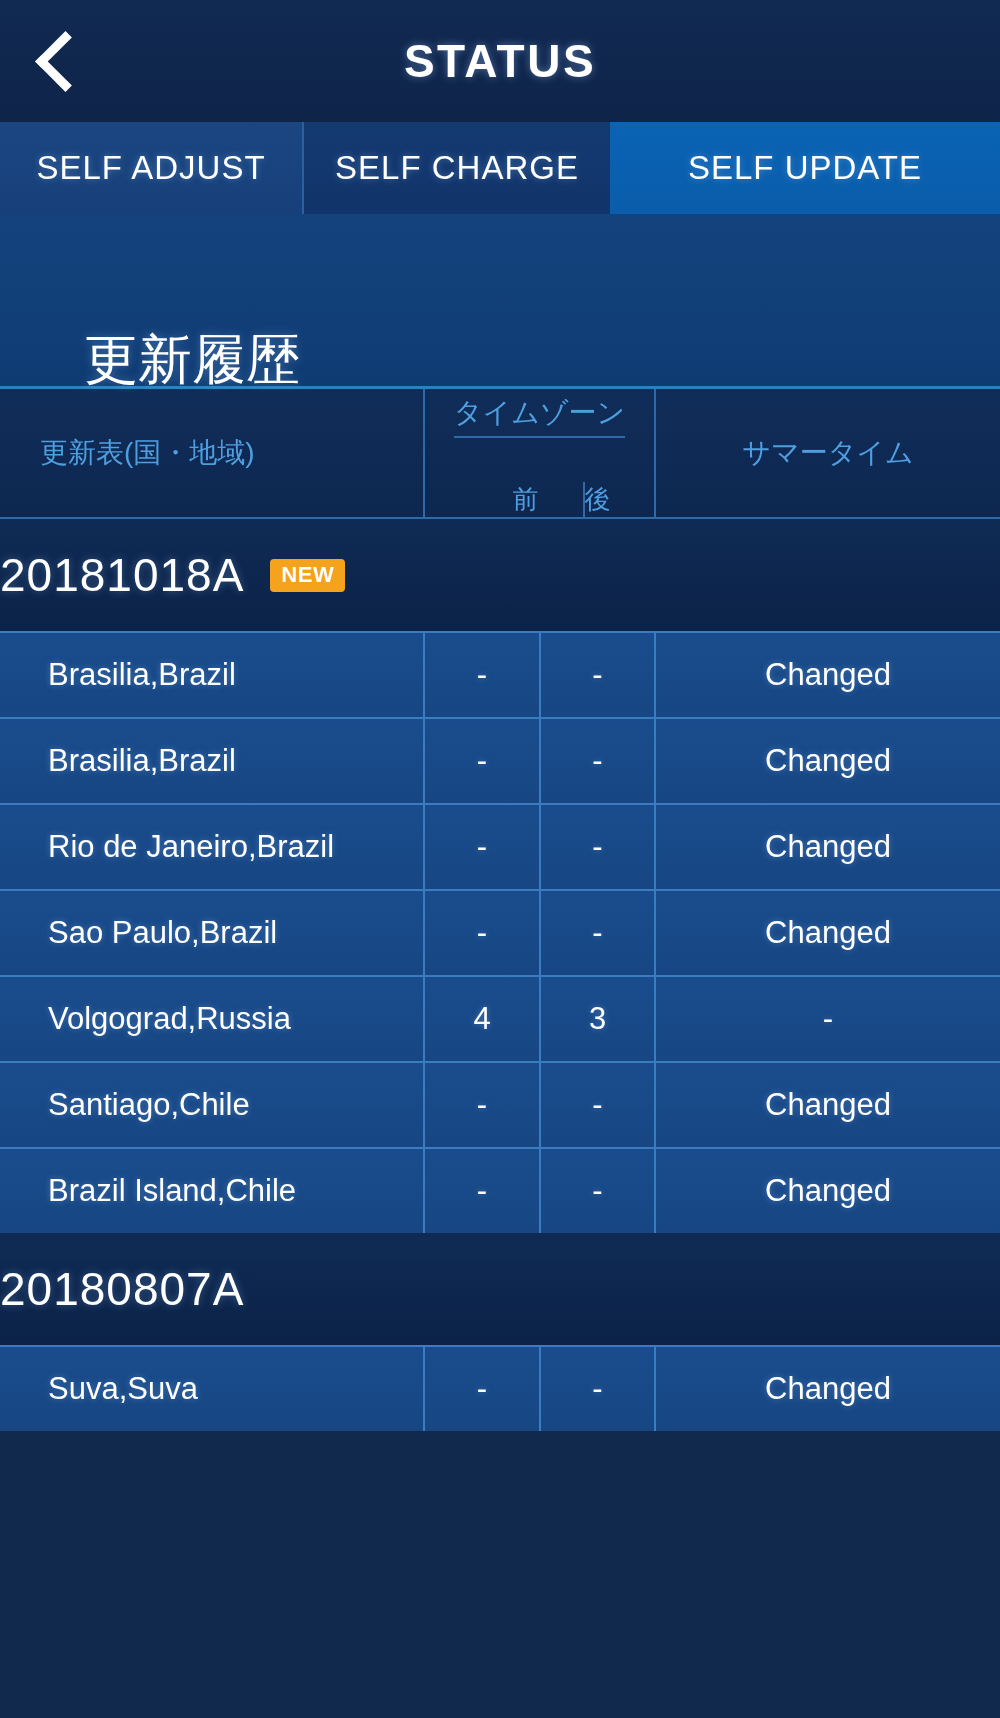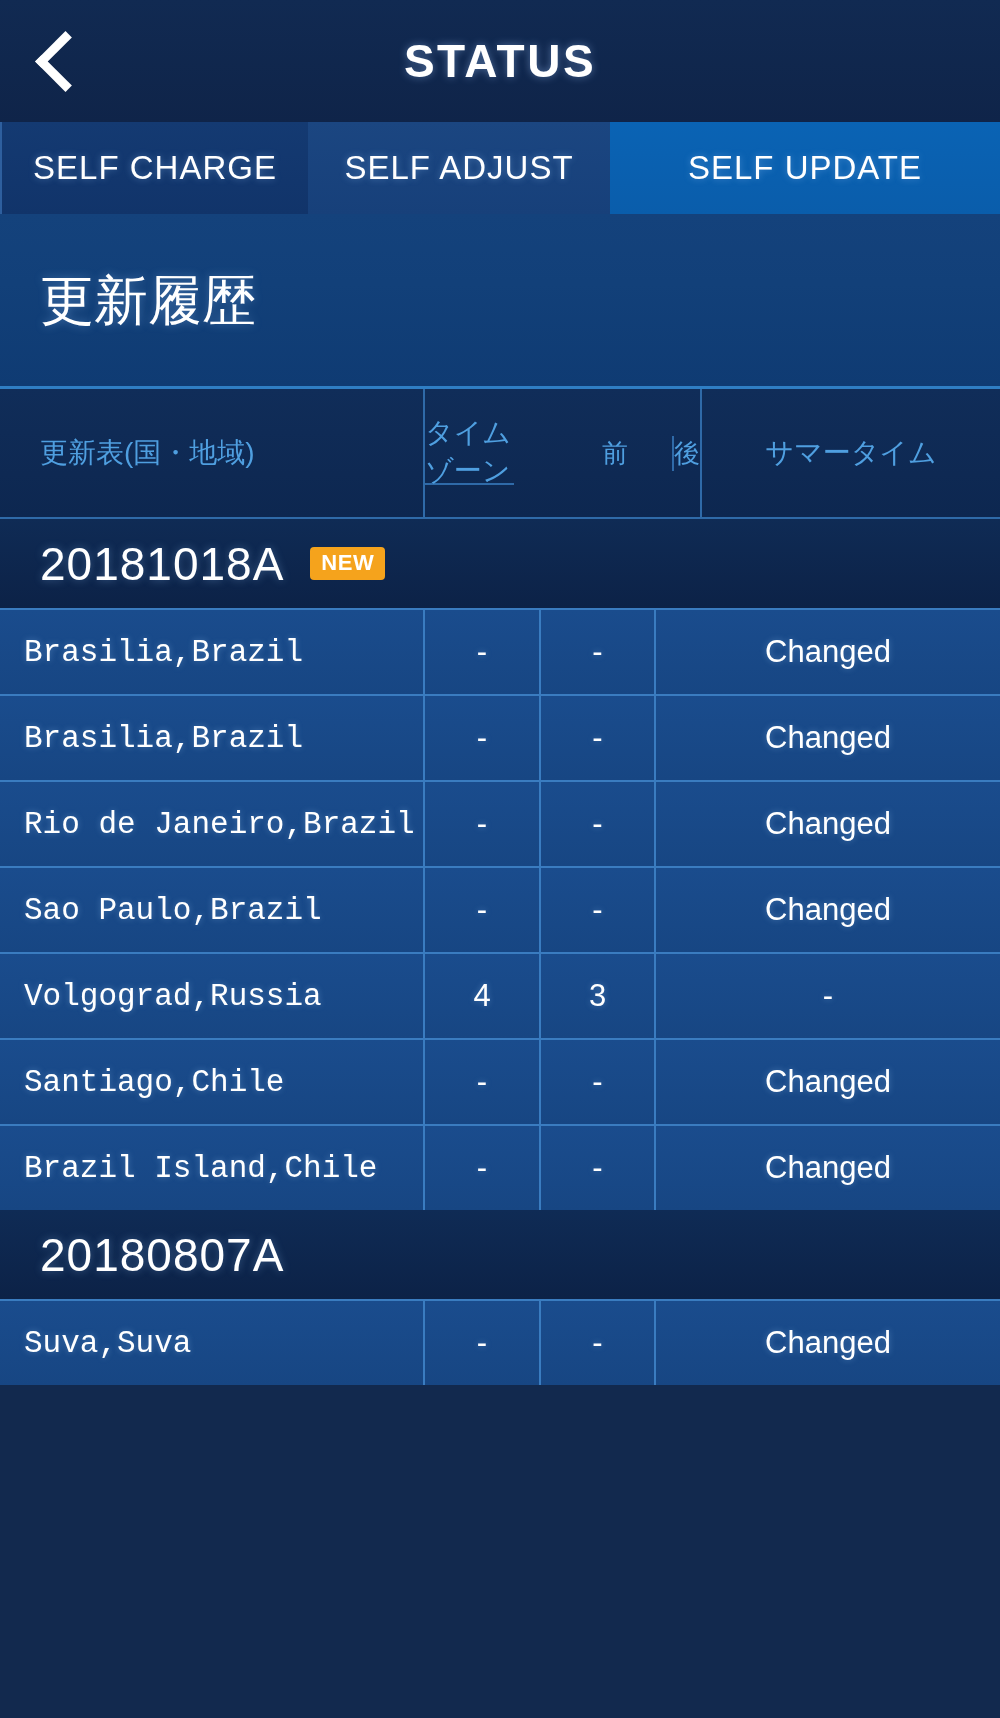--- a/index.html
+++ b/index.html
@@ -84,22 +84,23 @@
   .tab.t2 { width: 306px; background: linear-gradient(180deg,#143a72 0%, #11346a 100%);
             border-left: 2px solid #2e5f9e; }
   .tab.t3 { flex: 1; background: linear-gradient(180deg,#0a63b4 0%, #0a5dab 100%); }
 
   
   .page-head {
     flex: 0 0 172px;
     position: relative;
     background: linear-gradient(180deg,#14427c 0%, #124079 40%, #0f3b73 100%);
     display: flex;
-    align-items: center;
+    align-items: flex-end;
     border-bottom: 3px solid #2f7ec4;
+    padding-left: 44px;
   }
   .page-head-title {
     padding-left: 40px;
     font-size: 54px;
     line-height: 1;
     color: #ffffff;
     text-shadow: 0 0 10px rgba(150,200,255,.4);
   }
 
   
@@ -128,23 +129,23 @@
     align-items: center;
     box-sizing: border-box;
     color: #4f9fe0;
     font-size: 28px;
   }
   .th.loc {
     padding-left: 40px;
     border-right: 2px solid #2f6aa8;
   }
   .th.tzgroup {
-    width: 277px;
-    display: flex;
-    flex-direction: row;
+    width: 231px;
+    display: flex;
+    flex-direction: column;
     border-right: 2px solid #2f6aa8;
     gap: 44px;
   }
   .tzgroup-top {
     height: 63px;
     display: flex;
     align-items: center;
     justify-content: center;
     font-size: 28px;
     color: #4f9fe0;
@@ -167,24 +168,23 @@
   .tzsub.after  { flex: 1; }
   .th.dst {
     flex: 1;
     justify-content: center;
   }
 
   
   .version-row {
     display: flex;
     align-items: center;
-    height: 89px;
+    height: 112px;
     flex: 0 0 112px;
     background: linear-gradient(180deg,#0f2b55 0%, #0c2247 100%);
-    padding-left: 40px;
     box-sizing: border-box;
   }
   .version-label {
     font-size: 46px;
     letter-spacing: 1px;
     color: #ffffff;
     text-shadow: 0 0 8px rgba(150,200,255,.35);
   }
   .new-badge {
     margin-left: 26px;
@@ -210,23 +210,22 @@
   .row:first-of-type { border-top: 2px solid #3a7cc0; }
   .cell {
     display: flex;
     align-items: center;
     box-sizing: border-box;
     font-size: 31px;
     color: #ffffff;
     text-shadow: 0 0 6px rgba(160,210,255,.35);
   }
   .cell.loc {
-    padding-left: 24px;
+    padding-left: 48px;
     border-right: 2px solid #3a7cc0;
-    font-family: Liberation Mono, monospace;
   }
   .cell.tz {
     justify-content: center;
     border-right: 2px solid #3a7cc0;
   }
   .cell.dst {
     justify-content: center;
   }
 </style>
 </head>
@@ -235,22 +234,22 @@
 <div class="app">
 
   <div class="topbar">
     <div class="back-btn">
       <span class="chev"></span>
     </div>
     <div class="screen-title">STATUS</div>
   </div>
 
   <div class="tabs">
+    <div class="tab t1">SELF ADJUST</div>
     <div class="tab t2">SELF CHARGE</div>
-    <div class="tab t1">SELF ADJUST</div>
     <div class="tab t3">SELF UPDATE</div>
   </div>
 
   <div class="page-head">
     <div class="page-head-title">更新履歴</div>
   </div>
 
   <div class="table">
 
     <div class="thead">

